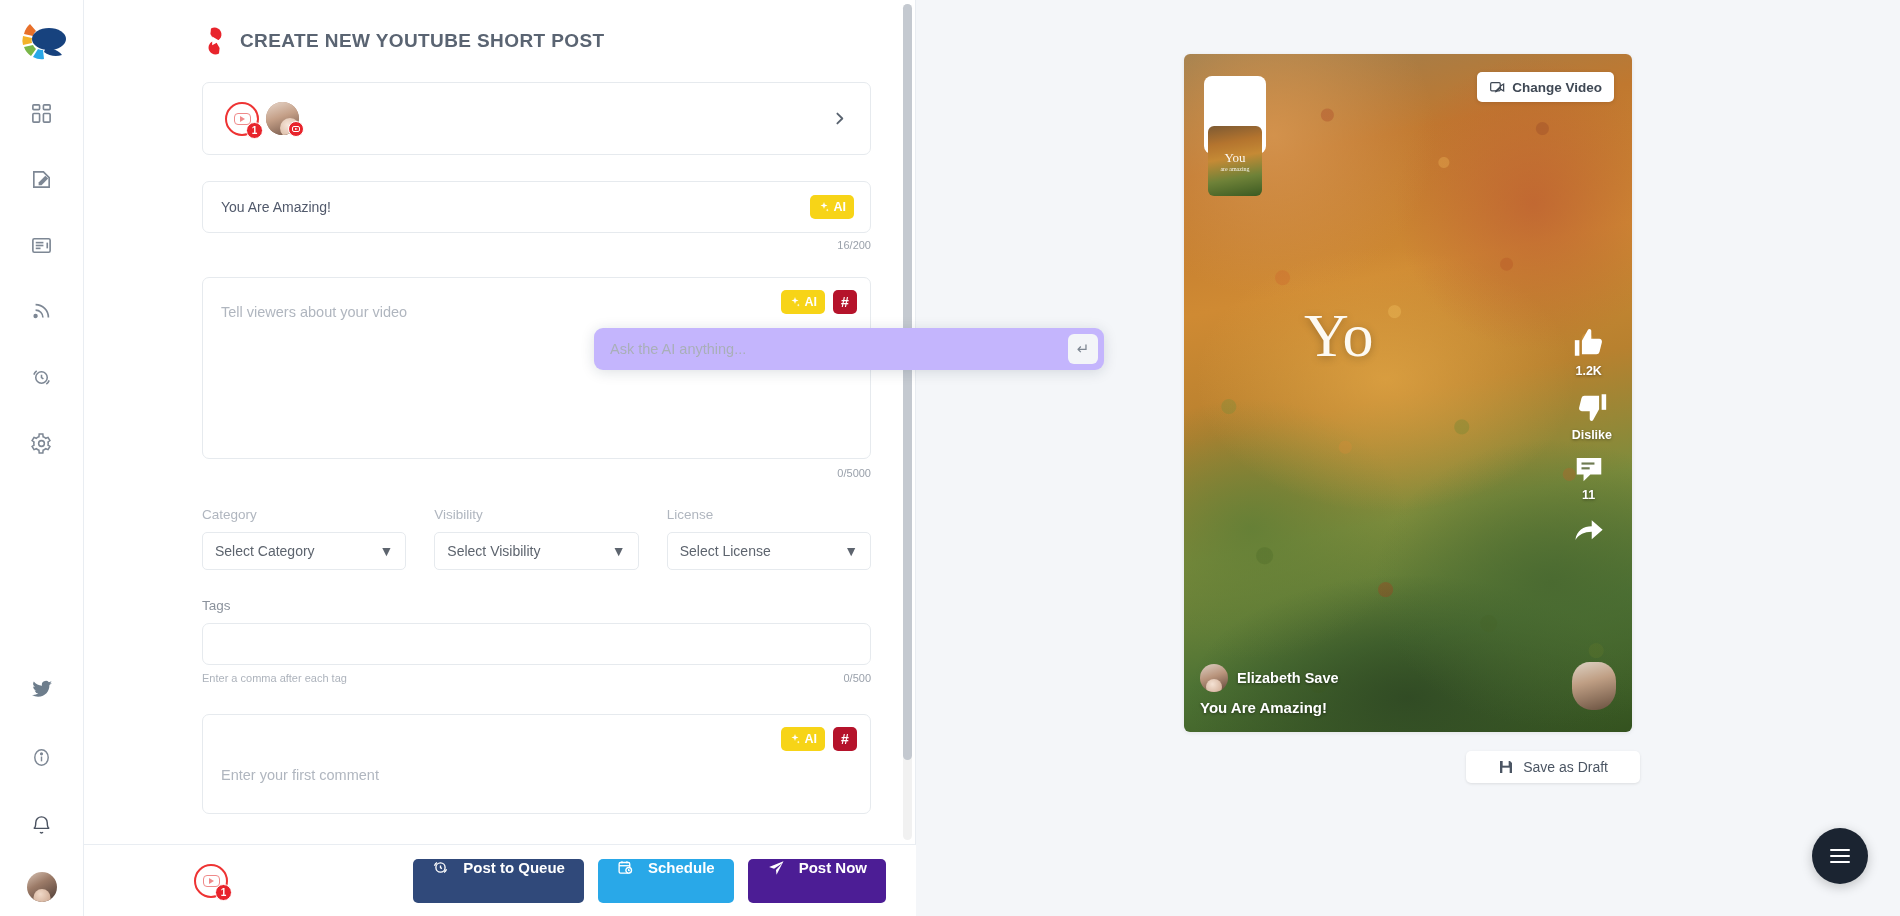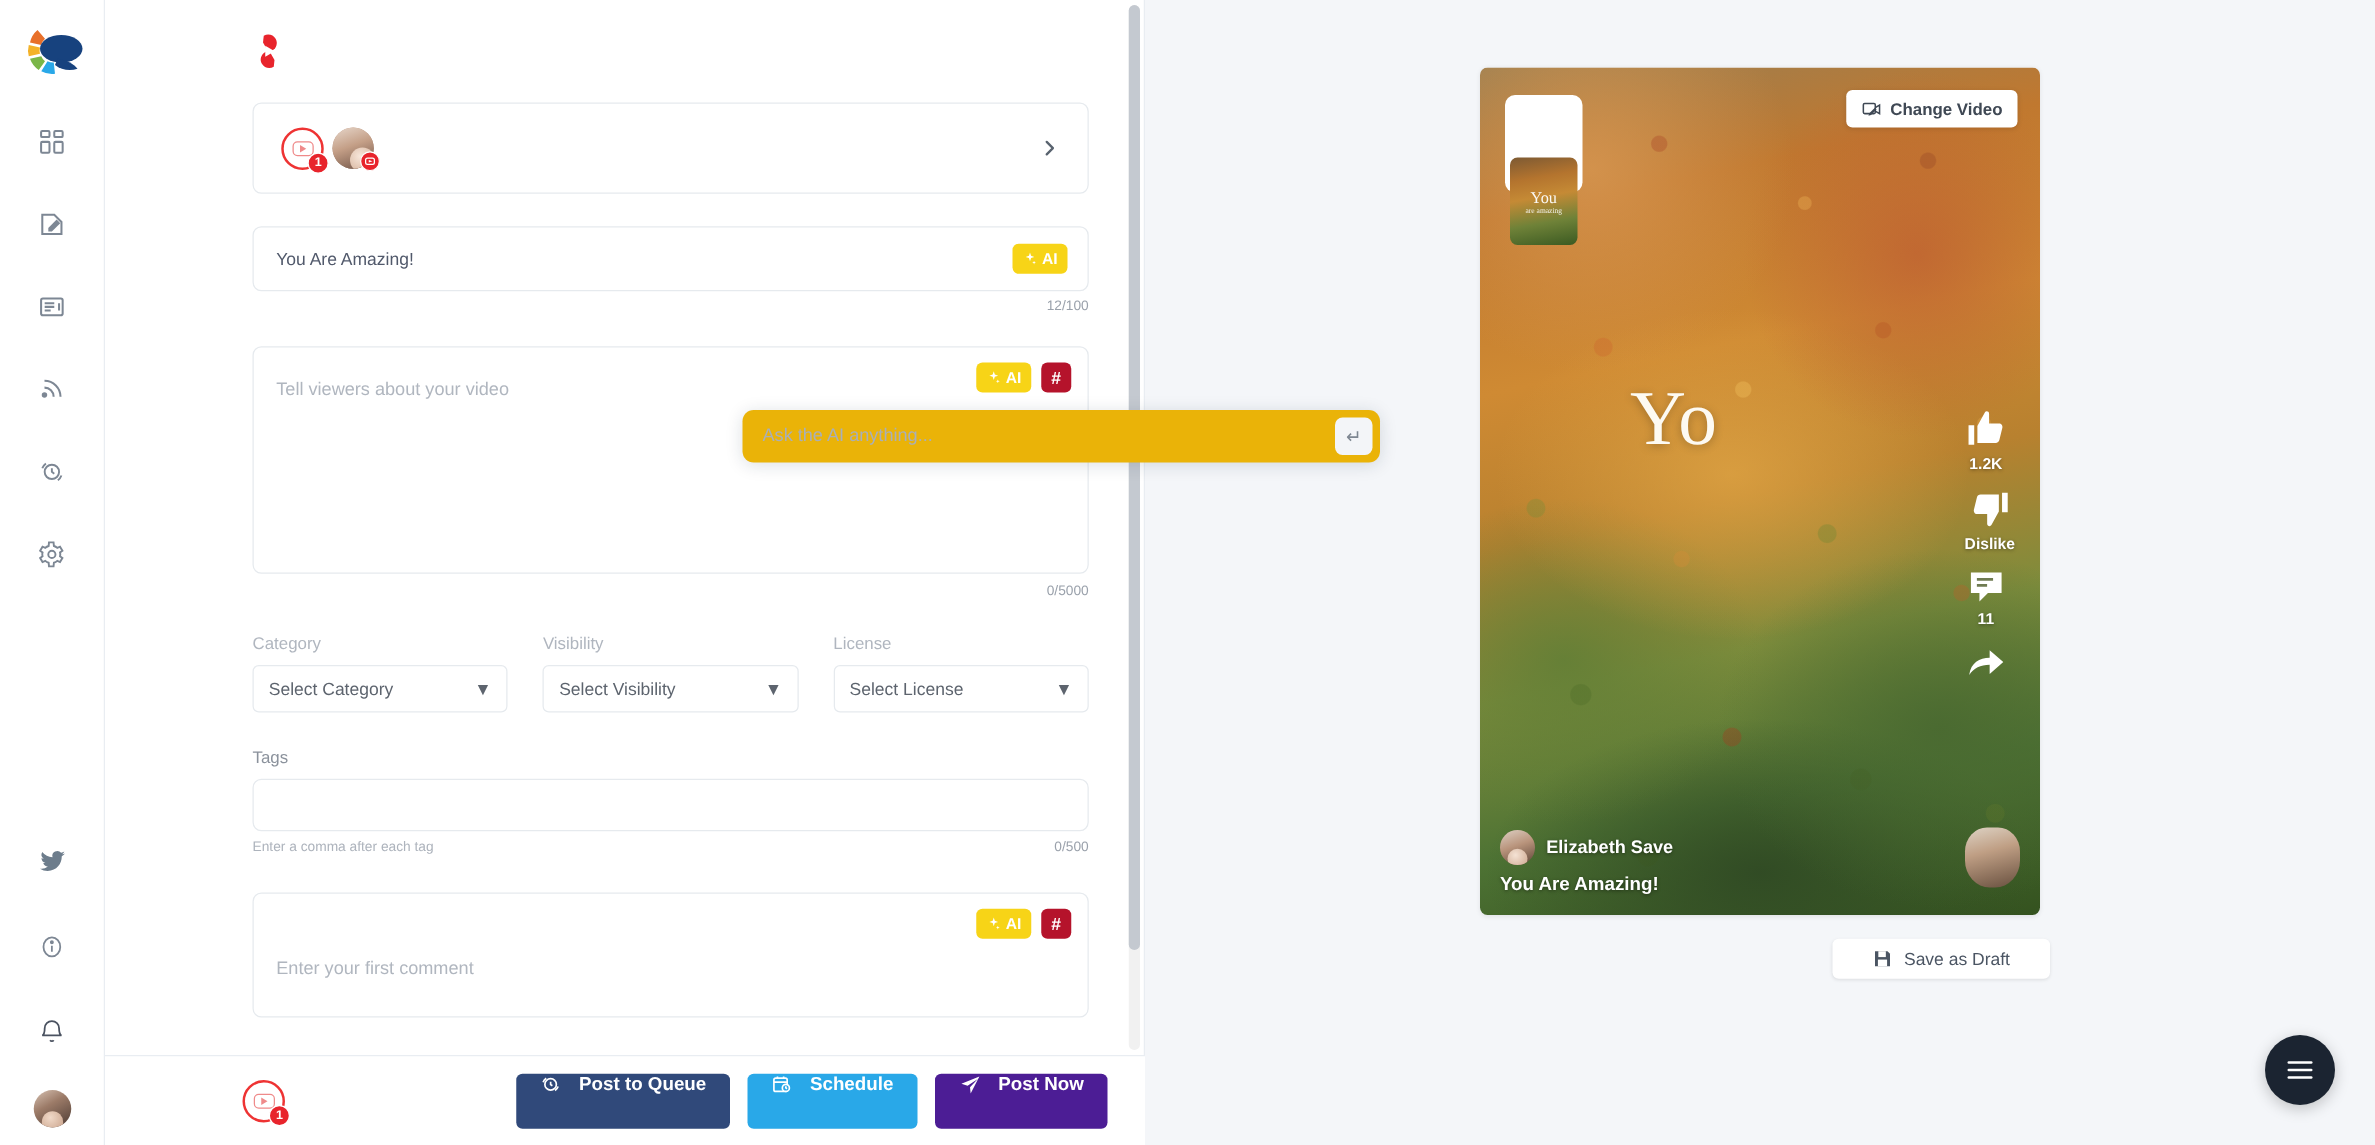--- a/index.html
+++ b/index.html
@@ -122,21 +122,21 @@
     font-size:14px; font-weight:700; cursor:pointer;
   }
   .counter { font-size:11px; color:#9aa1ab; text-align:right; }
 
   .desc-card { height: 182px; position:relative; margin-top: 26px; }
   .desc-tools { position:absolute; right:13px; top:12px; display:flex; gap:8px; align-items:center; }
   .desc-ph { position:absolute; left:18px; top:26px; font-size:14.5px; color:#b0b6bf; }
 
   .ai-ask {
     position:absolute; left:510px; top:328px; width:510px; height:42px;
-    background:#eab308; border-radius:9px;
+    background:#c4b5fd; border-radius:9px;
     box-shadow:0 2px 14px rgba(23,38,60,.15); display:flex; align-items:center;
     padding:0 6px 0 16px; z-index: 30;
   }
   .ai-ask input {
     flex:1; border:none; outline:none; font-size:14.5px; color:#5d646e;
     font-family:"Liberation Sans", sans-serif; background:transparent;
   }
   .ai-ask input::placeholder { color:#a9afb8; }
   .ai-enter {
     width:30px; height:30px; border-radius:6px; background:#f3f5f8; color:#7e8792;
@@ -364,20 +364,21 @@
     <div class="scrollarea">
 
       <div class="page-head">
         <div class="yt-shorts-logo">
           <svg viewBox="0 0 26 30" width="26" height="30">
             <path d="M9 2.6c3.4-2 7.6-.9 9.5 2.4 1.9 3.3.8 7.4-2.5 9.3l-3 1.7-4.6-8z" fill="#e8242c"></path>
             <path d="M17 27.4c-3.4 2-7.6.9-9.5-2.4-1.9-3.3-.8-7.4 2.5-9.3l3-1.7 4.6 8z" fill="#e8242c"></path>
             <path d="M10.2 10.5l7.6 4.4-7.6 4.4z" fill="#fff"></path>
           </svg>
         </div>
+        <div class="page-title">CREATE NEW YOUTUBE SHORT POST</div>
       </div>
 
       <div class="card account-row">
         <div class="acct-icons">
           <div class="acct-ring">
             <span class="yt"></span>
             <span class="badge-count">1</span>
           </div>
           <div class="acct-photo">
             <span class="inner"></span>
@@ -398,21 +399,21 @@
         <div style="margin-left:auto; display:flex; gap:8px; align-items:center;">
           <div class="ai-badge">
             <svg width="12" height="12" viewBox="0 0 24 24" fill="#fff">
                 <path d="M12 2l1.7 5.1L19 9l-5.3 1.9L12 16l-1.7-5.1L5 9l5.3-1.9z"></path>
                 <path d="M18.5 15l.8 2.3 2.2.8-2.2.8-.8 2.3-.8-2.3-2.2-.8 2.2-.8z"></path>
               </svg>
             <span>AI</span>
           </div>
         </div>
       </div>
-      <div class="counter">12/100</div>
+      <div class="counter">16/200</div>
 
       <div class="card desc-card">
         <div class="desc-tools">
           <div class="ai-badge">
             <svg width="12" height="12" viewBox="0 0 24 24" fill="#fff">
                 <path d="M12 2l1.7 5.1L19 9l-5.3 1.9L12 16l-1.7-5.1L5 9l5.3-1.9z"></path>
                 <path d="M18.5 15l.8 2.3 2.2.8-2.2.8-.8 2.3-.8-2.3-2.2-.8 2.2-.8z"></path>
               </svg>
             <span>AI</span>
           </div>

